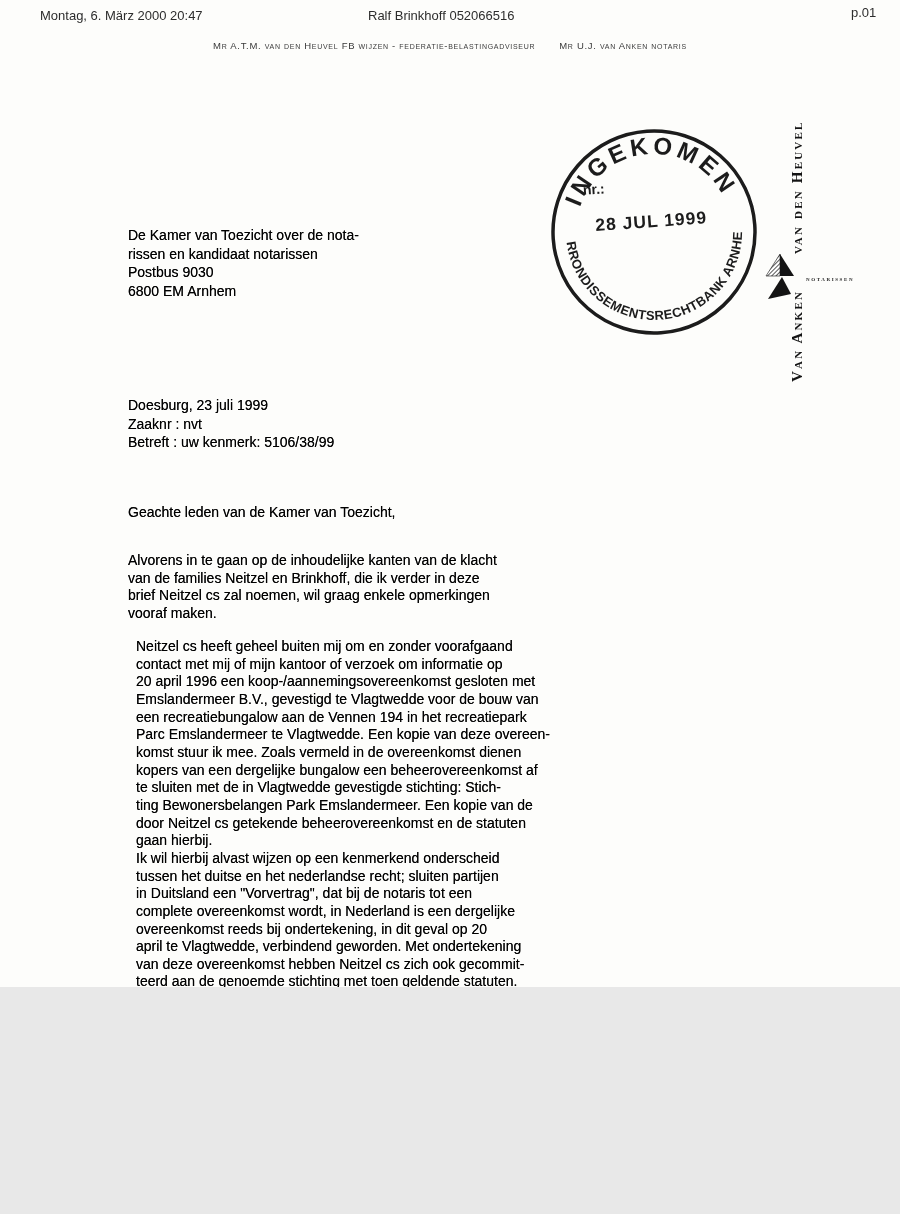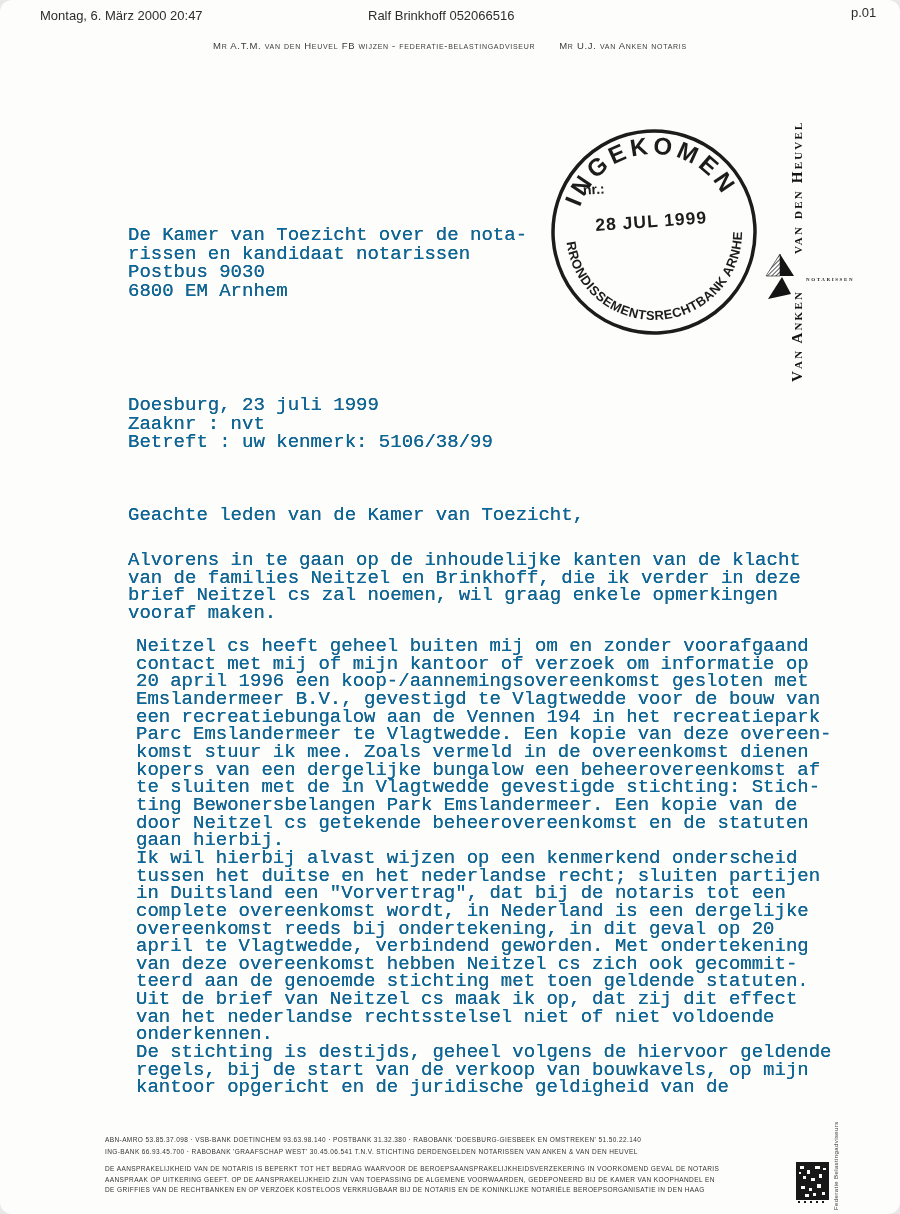--- a/index.html
+++ b/index.html
@@ -1,34 +1,33 @@
 <!DOCTYPE html>
 <html><head>
 <meta charset="utf-8">
 <style>
   html,body{margin:0;padding:0;background:#e8e8e8;}
   .page{
-    position:relative;width:900px;height:1214px;margin:0 auto;
+    position:relative;width:900px;height:987px;margin:0 auto;
     background:#fdfdfb;overflow:hidden;color:#161616;
     font-family:"Liberation Sans",sans-serif;
-    border-radius:12px;
   }
   .abs{position:absolute;}
   
   .fax-hdr{font-size:13px;color:#2d2d2d;white-space:nowrap;}
   
   .letterhead{
     top:40px;left:0;width:100%;text-align:center;
     font-size:9.5px;font-variant:small-caps;letter-spacing:.7px;color:#3a3a3a;
     white-space:nowrap;
   }
   .letterhead span{margin:0 12px;}
   
   .mono{
-    font-family:Liberation Mono, monospace;font-size:19px;color:#0369a1;
+    font-family:Liberation Sans, sans-serif;font-size:14px;color:#000000;
     white-space:pre-line;text-shadow:0 0 .4px #444;
   }
   .lh18{line-height:18.6px;}
   .lh17{line-height:17.65px;}
   
   .stamp{transform:rotate(-4deg);}
   
   .brand-vertical{
     left:789px;top:382px;transform:rotate(-90deg);transform-origin:0 0;
     display:flex;gap:36px;white-space:nowrap;width:270px;

